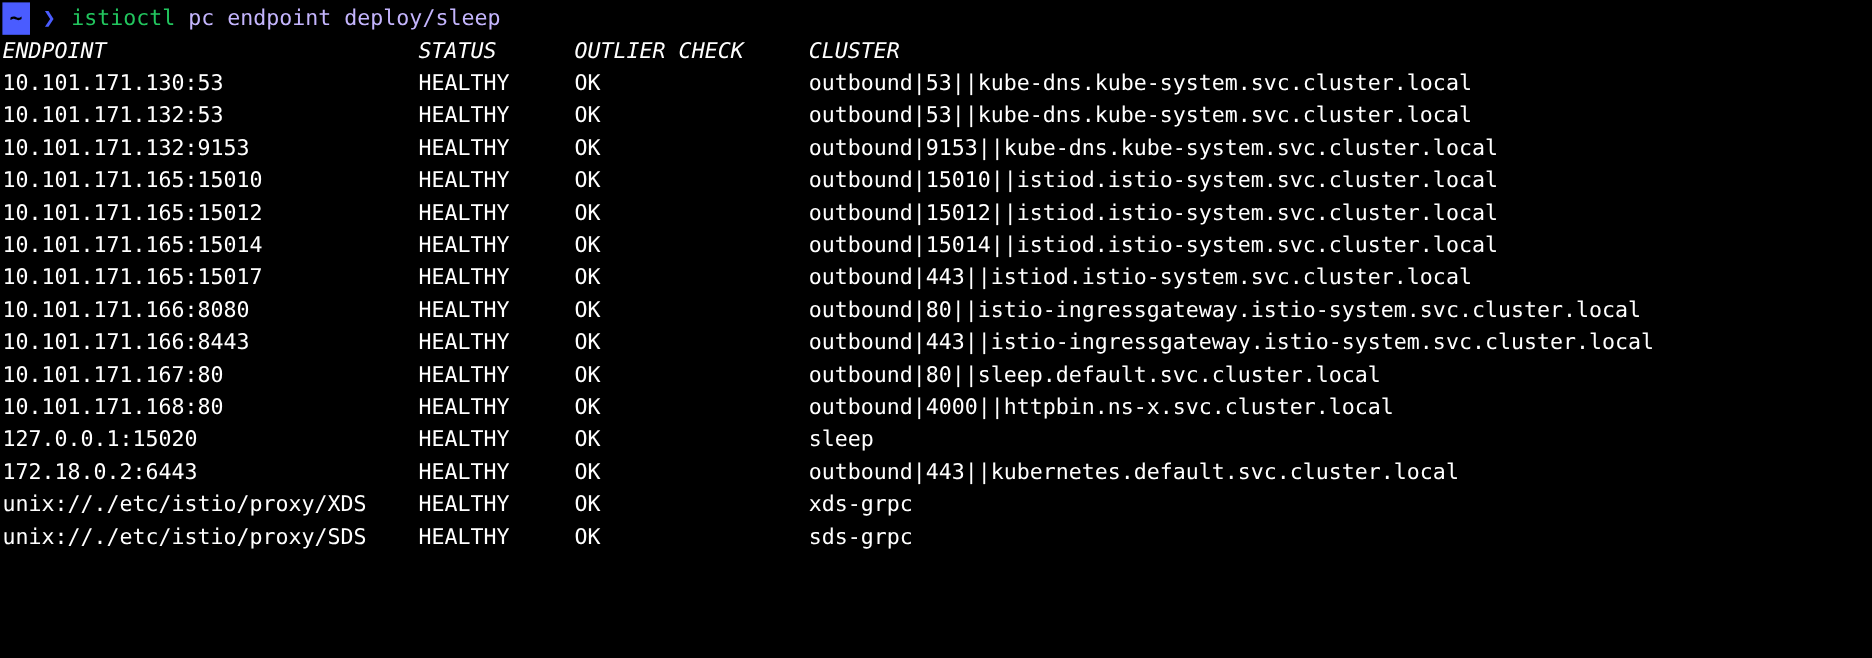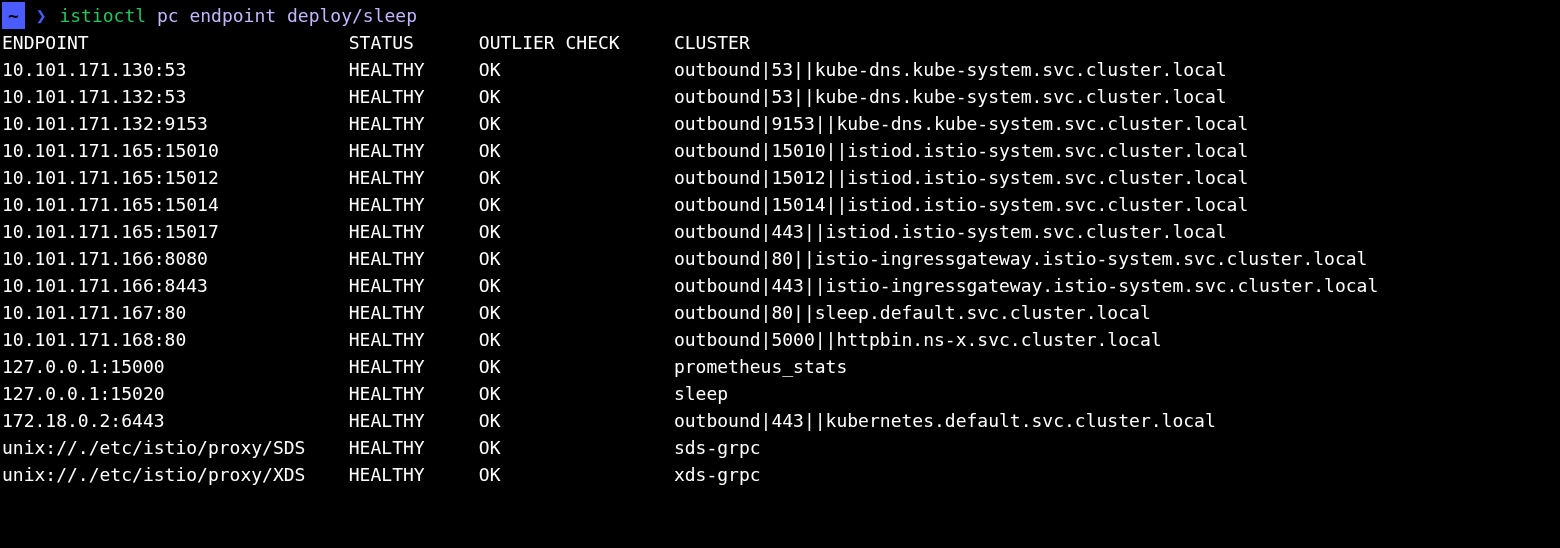--- a/index.html
+++ b/index.html
@@ -31,21 +31,21 @@
       color: #4a5cff;
       margin-right: 2px;
       font-weight: 700;
     }
     .cmd-bin { color: #22c55e; }
     .cmd-args { color: #c4b5fd; }
     pre.output {
       white-space: pre;
       font: inherit;
     }
-    .hdr { font-weight: 400; }
+    .hdr { font-weight: 400; font-style: italic; }
     .row { }
   </style>
 </head>
 <body>
 
 <div class="terminal">
 
   <div class="prompt-line">
     <span class="prompt-badge">~</span>
     <span> </span>
@@ -59,21 +59,20 @@
 </span><span class="row">10.101.171.130:53               HEALTHY     OK                outbound|53||kube-dns.kube-system.svc.cluster.local
 </span><span class="row">10.101.171.132:53               HEALTHY     OK                outbound|53||kube-dns.kube-system.svc.cluster.local
 </span><span class="row">10.101.171.132:9153             HEALTHY     OK                outbound|9153||kube-dns.kube-system.svc.cluster.local
 </span><span class="row">10.101.171.165:15010            HEALTHY     OK                outbound|15010||istiod.istio-system.svc.cluster.local
 </span><span class="row">10.101.171.165:15012            HEALTHY     OK                outbound|15012||istiod.istio-system.svc.cluster.local
 </span><span class="row">10.101.171.165:15014            HEALTHY     OK                outbound|15014||istiod.istio-system.svc.cluster.local
 </span><span class="row">10.101.171.165:15017            HEALTHY     OK                outbound|443||istiod.istio-system.svc.cluster.local
 </span><span class="row">10.101.171.166:8080             HEALTHY     OK                outbound|80||istio-ingressgateway.istio-system.svc.cluster.local
 </span><span class="row">10.101.171.166:8443             HEALTHY     OK                outbound|443||istio-ingressgateway.istio-system.svc.cluster.local
 </span><span class="row">10.101.171.167:80               HEALTHY     OK                outbound|80||sleep.default.svc.cluster.local
-</span><span class="row">10.101.171.168:80               HEALTHY     OK                outbound|5000||httpbin.ns-x.svc.cluster.local
-</span><span class="row">127.0.0.1:15000                 HEALTHY     OK                prometheus_stats
+</span><span class="row">10.101.171.168:80               HEALTHY     OK                outbound|4000||httpbin.ns-x.svc.cluster.local
 </span><span class="row">127.0.0.1:15020                 HEALTHY     OK                sleep
 </span><span class="row">172.18.0.2:6443                 HEALTHY     OK                outbound|443||kubernetes.default.svc.cluster.local
+</span><span class="row">unix://./etc/istio/proxy/XDS    HEALTHY     OK                xds-grpc
 </span><span class="row">unix://./etc/istio/proxy/SDS    HEALTHY     OK                sds-grpc
-</span><span class="row">unix://./etc/istio/proxy/XDS    HEALTHY     OK                xds-grpc
 </span></pre>
 
 </div>
 
 </body></html>

